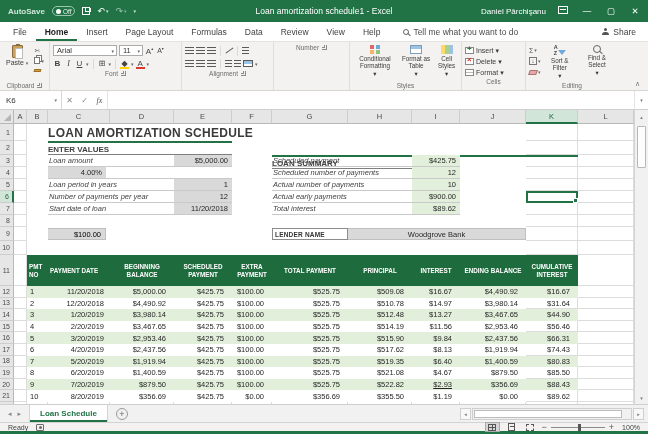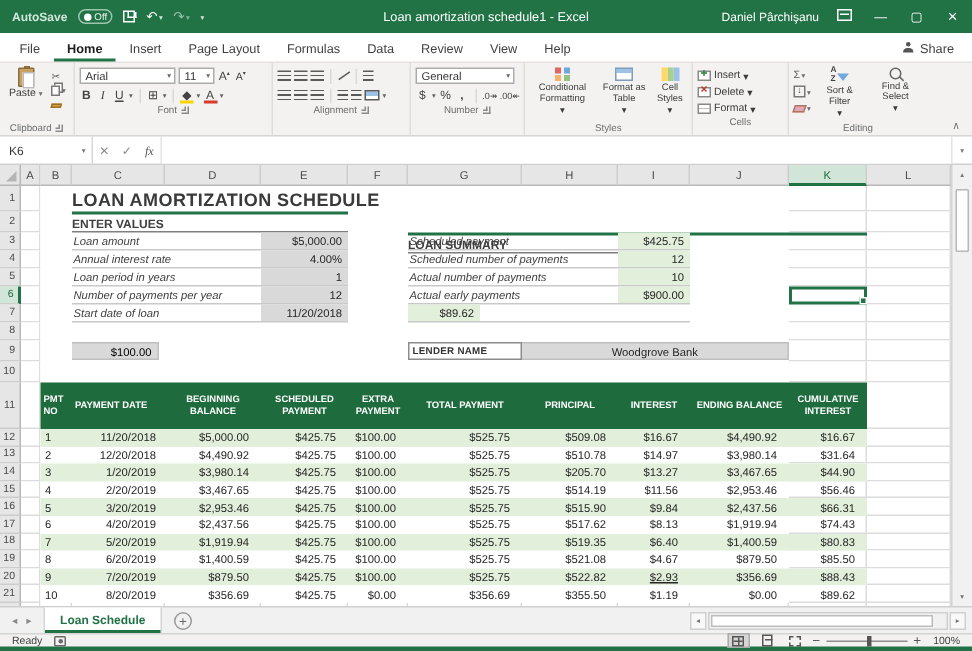--- a/index.html
+++ b/index.html
@@ -208,20 +208,24 @@
         <div class="mtab">File</div>
         <div class="mtab active">Home</div>
         <div class="mtab">Insert</div>
         <div class="mtab">Page Layout</div>
         <div class="mtab">Formulas</div>
         <div class="mtab">Data</div>
         <div class="mtab">Review</div>
         <div class="mtab">View</div>
         <div class="mtab">Help</div>
       </div>
+    <div class="tellme">
+      <span class="mag"></span>
+      <span>Tell me what you want to do</span>
+    </div>
     <div class="share">
       <span class="person"></span>
       <span>Share</span>
     </div>
   </div>
 
   <div class="ribbon">
     <div class="group" style="width:50px">
       <div class="gbody">
         <div class="bigbtn">
@@ -302,37 +306,20 @@
             <span class="dd" style="font-size:5px;color:#666">▾</span>
         </div>
       </div>
       <div class="glabel">
           <span>Alignment</span>
           <span class="dlg"></span>
         </div>
     </div>
 
     <div class="group" style="width:76px">
-      <div style="display:flex;flex-direction:column">
-        <div class="frow">
-          <span class="combo" style="width:66px">
-              <span>General</span>
-              <span class="dd">▾</span>
-            </span>
-        </div>
-        <div class="frow">
-          <span class="fbtn">$</span>
-            <span class="dd" style="font-size:5px;color:#666">▾</span>
-          <span class="fbtn">%</span>
-          <span class="fbtn b">,</span>
-          <span class="vsep"></span>
-          <span class="fbtn" style="font-size:6px">.0↠</span>
-          <span class="fbtn" style="font-size:6px">.00↞</span>
-        </div>
-      </div>
       <div class="glabel">
           <span>Number</span>
           <span class="dlg"></span>
         </div>
     </div>
 
     <div class="group" style="width:112px">
       <div class="gbody">
         <div class="stbtn">
           <span class="cficon"></span>
@@ -724,21 +711,20 @@
       <div class="rowhdr" style="top: 268.8px; height: 11.6px;">20</div>
       <div class="rowhdr" style="top: 280.4px; height: 11.6px;">21</div>
       <div class="rowhdr" style="top: 292px; height: 12px;">22</div>
       <div class="ovl sheet-title" style="left: 48px; top: 14px; height: 17px;">LOAN AMORTIZATION SCHEDULE</div>
       <div class="ovl formhdr" style="left: 48px; top: 31px; width: 184px; height: 14px;">ENTER VALUES<div class="uline" style="width: 184px;"></div></div>
       <div class="ovl formrow" style="left: 48px; top: 45px; width: 184px; height: 12px;">
         <div class="flabel">Loan amount</div>
         <div class="fval gray" style="width: 58px;">$5,000.00</div>
       </div>
       <div class="ovl formrow" style="left: 48px; top: 57px; width: 184px; height: 12px;">
-        <div class="flabel">Annual interest rate</div>
         <div class="fval gray" style="width: 58px;">4.00%</div>
       </div>
       <div class="ovl formrow" style="left: 48px; top: 69px; width: 184px; height: 12px;">
         <div class="flabel">Loan period in years</div>
         <div class="fval gray" style="width: 58px;">1</div>
       </div>
       <div class="ovl formrow" style="left: 48px; top: 81px; width: 184px; height: 12px;">
         <div class="flabel">Number of payments per year</div>
         <div class="fval gray" style="width: 58px;">12</div>
       </div>
@@ -757,20 +743,21 @@
       </div>
       <div class="ovl formrow" style="left: 272px; top: 69px; width: 188px; height: 12px;">
         <div class="flabel">Actual number of payments</div>
         <div class="fval ltgreen" style="width: 48px;">10</div>
       </div>
       <div class="ovl formrow" style="left: 272px; top: 81px; width: 188px; height: 12px;">
         <div class="flabel">Actual early payments</div>
         <div class="fval ltgreen" style="width: 48px;">$900.00</div>
       </div>
       <div class="ovl formrow" style="left: 272px; top: 93px; width: 188px; height: 12px;">
+        <div class="flabel">Total interest</div>
         <div class="fval ltgreen" style="width: 48px;">$89.62</div>
       </div>
       <div class="ovl optrow" style="left: 48px; top: 118px; width: 184px; height: 12px;">
         <div class="optval gray">$100.00</div>
       </div>
       <div class="ovl optrow" style="left: 272px; top: 118px; width: 254px; height: 12px;">
         <div class="lenderlbl" style="width: 76px;">LENDER NAME</div>
         <div class="lenderval" style="flex: 1 1 0%;">Woodgrove Bank</div>
       </div>
       <div class="selcell" style="left: 526px; top: 81px; width: 52px; height: 12px;"></div>
@@ -811,21 +798,21 @@
           <div class="tdc r" style="width: 66px;">$3,980.14</div>
           <div class="tdc r" style="width: 52px;">$31.64</div>
         </div>
         <div class="trow band" style="height: 11.6px;">
           <div class="tdc l" style="width: 21px;">3</div>
           <div class="tdc rd" style="width: 62px;">1/20/2019</div>
           <div class="tdc r" style="width: 64px;">$3,980.14</div>
           <div class="tdc r" style="width: 58px;">$425.75</div>
           <div class="tdc r" style="width: 40px;">$100.00</div>
           <div class="tdc r" style="width: 76px;">$525.75</div>
-          <div class="tdc r" style="width: 64px;">$205.70</div>
+          <div class="tdc r" style="width: 64px;">$512.48</div>
           <div class="tdc r" style="width: 48px;">$13.27</div>
           <div class="tdc r" style="width: 66px;">$3,467.65</div>
           <div class="tdc r" style="width: 52px;">$44.90</div>
         </div>
         <div class="trow" style="height: 11.6px;">
           <div class="tdc l" style="width: 21px;">4</div>
           <div class="tdc rd" style="width: 62px;">2/20/2019</div>
           <div class="tdc r" style="width: 64px;">$3,467.65</div>
           <div class="tdc r" style="width: 58px;">$425.75</div>
           <div class="tdc r" style="width: 40px;">$100.00</div>

